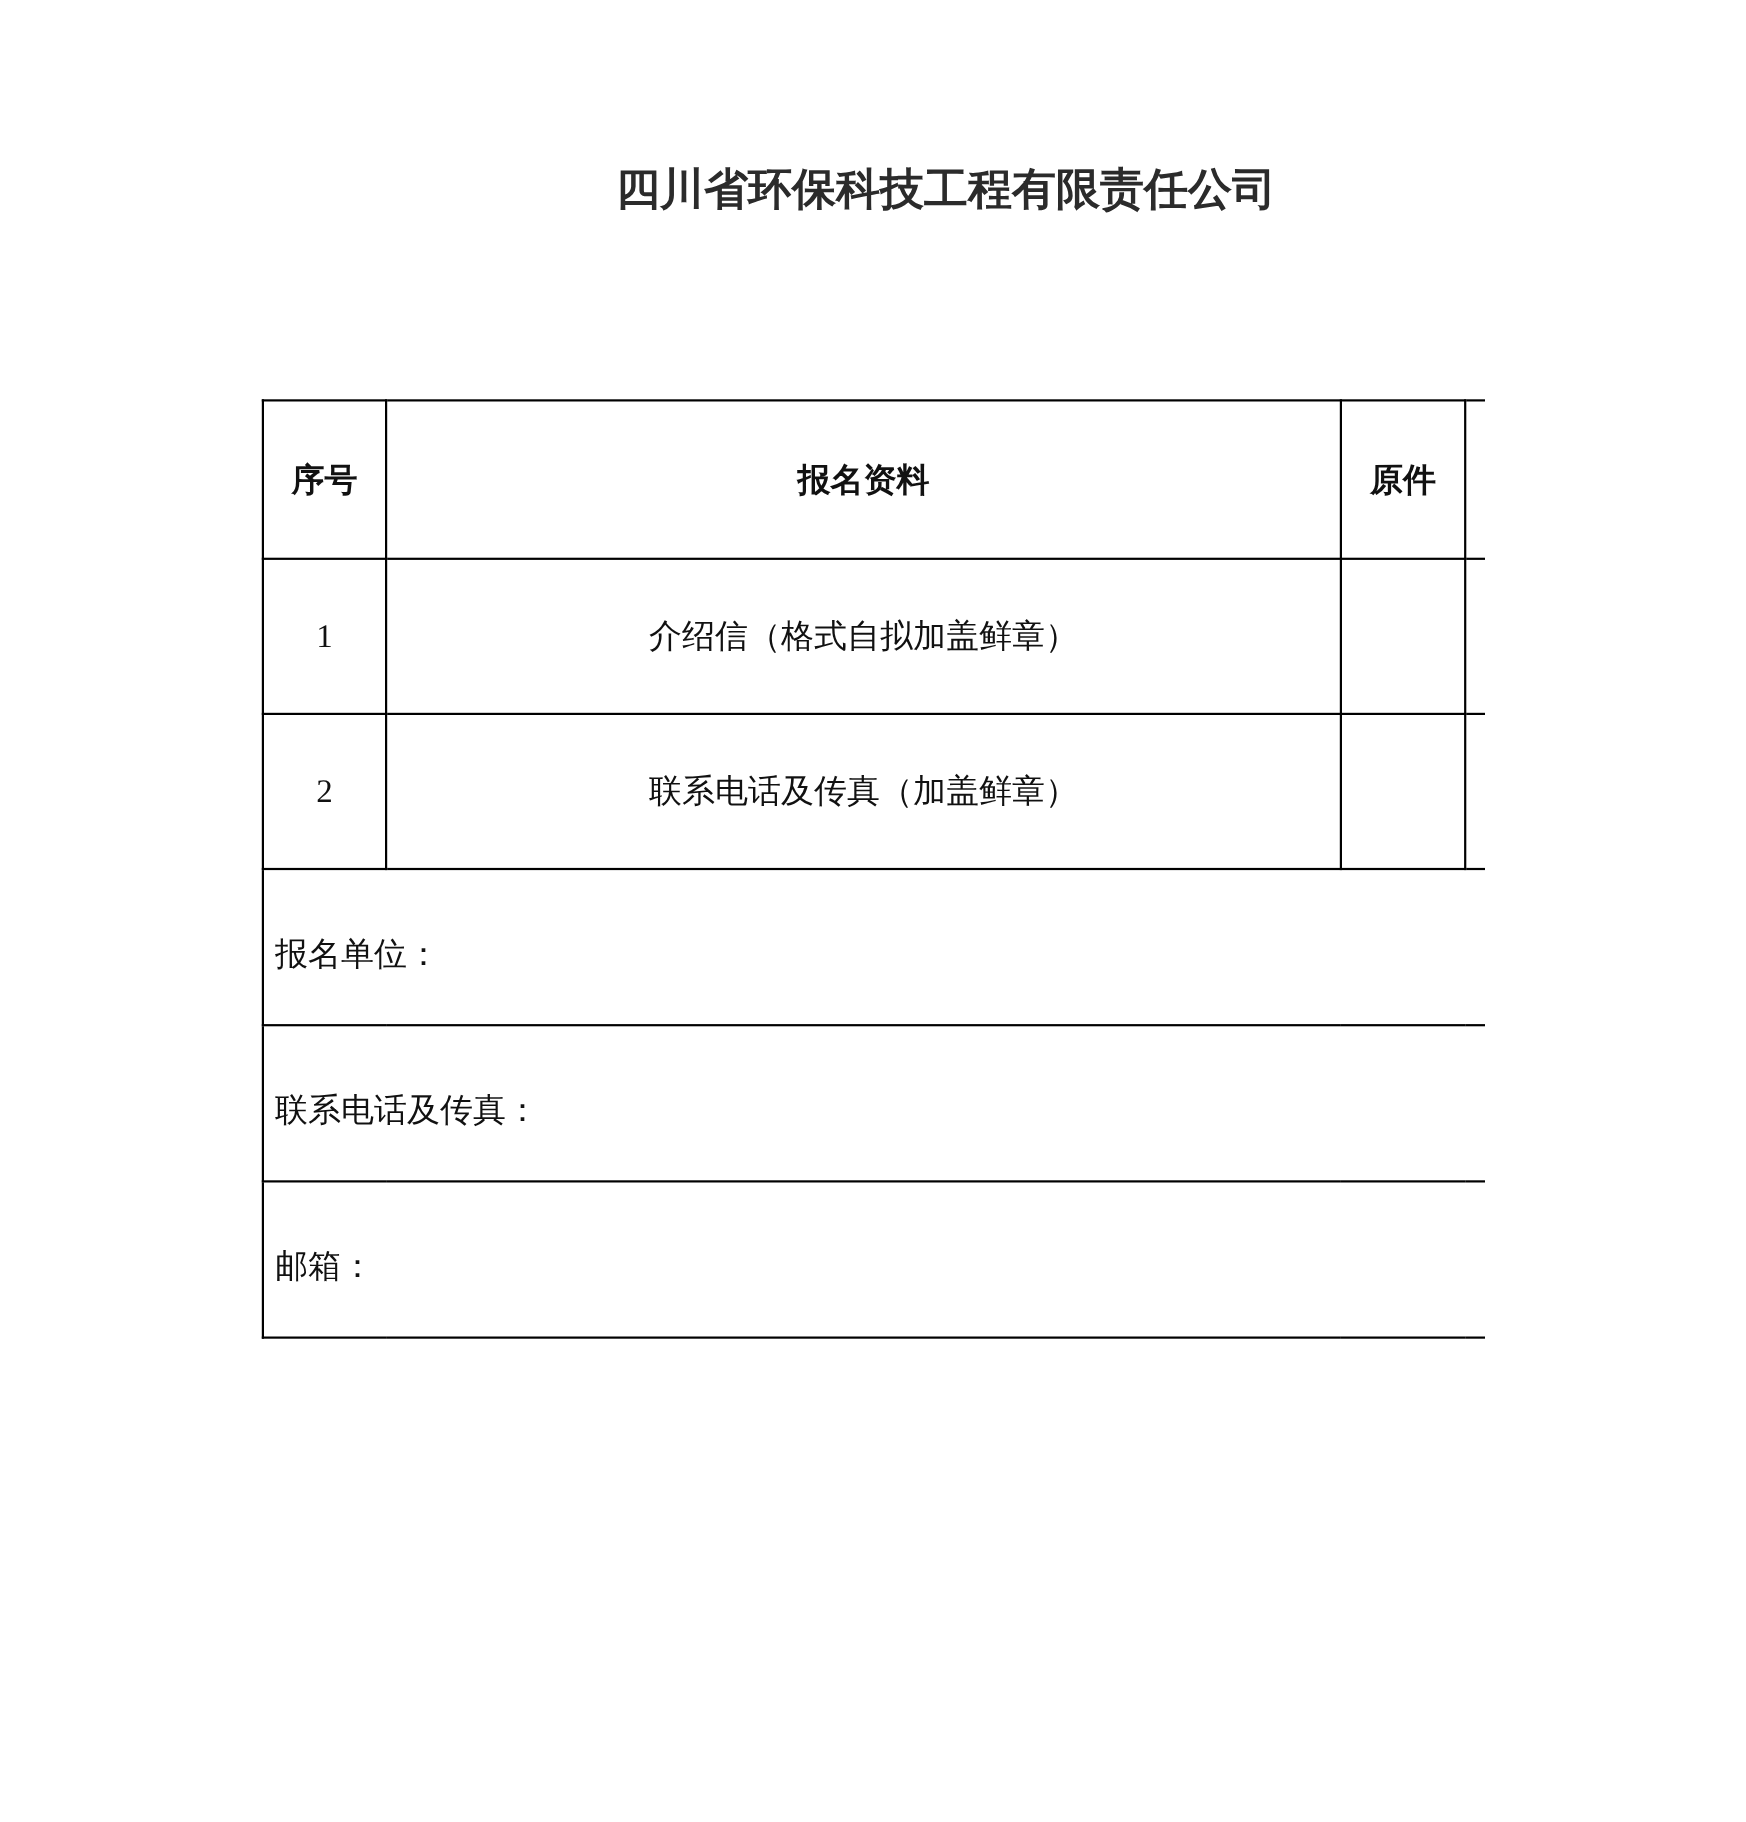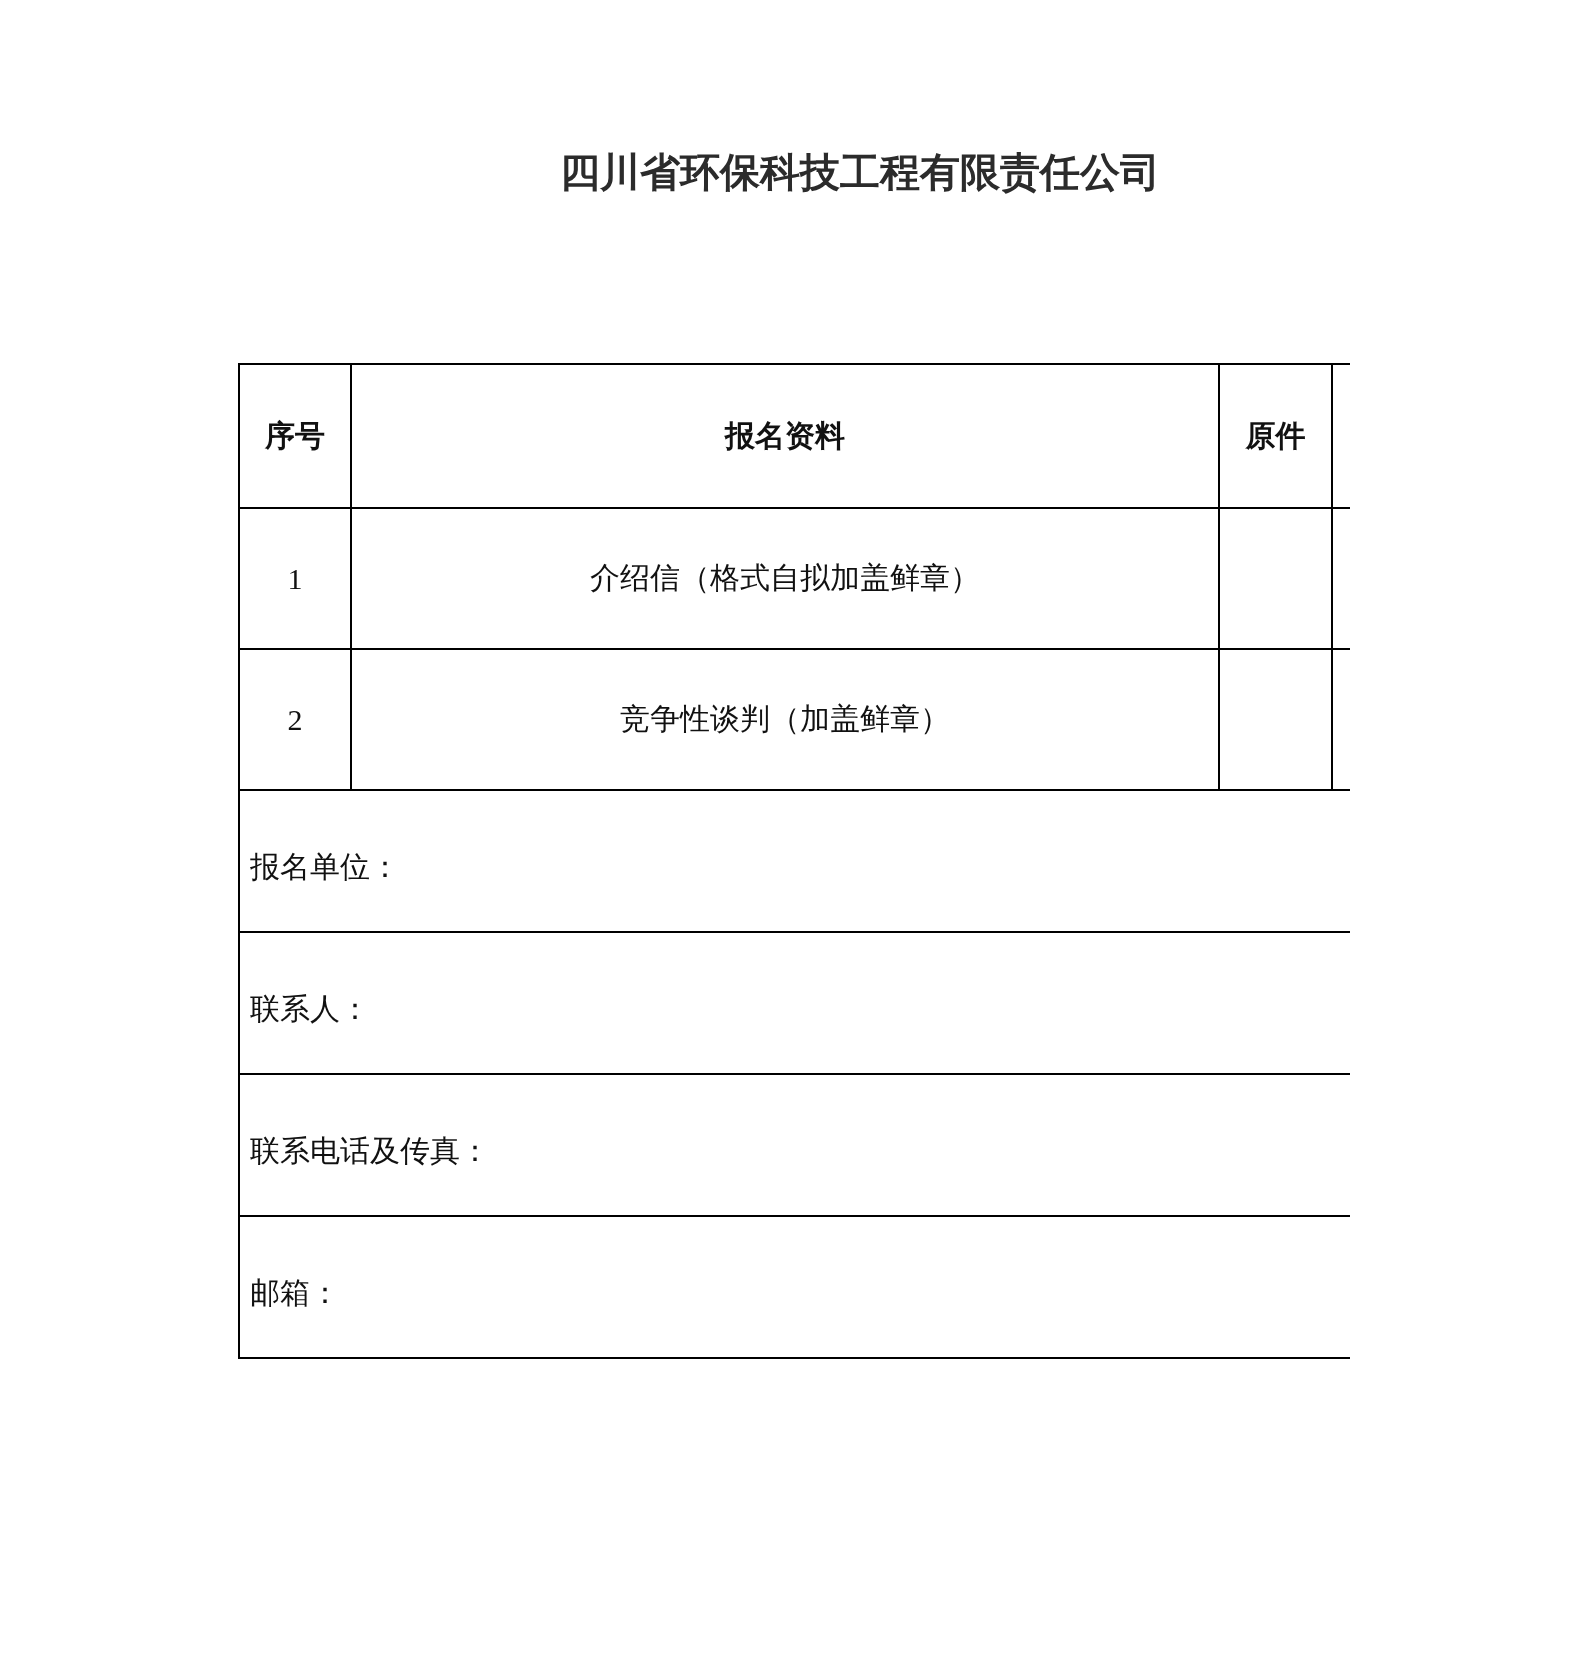--- a/index.html
+++ b/index.html
@@ -91,32 +91,29 @@
 
       <tr class="data-row">
         <td class="num-cell">1</td>
         <td class="material-cell">介绍信（格式自拟加盖鲜章）</td>
         <td class="blank-cell"></td>
         <td class="blank-cell"></td>
       </tr>
 
       <tr class="data-row">
         <td class="num-cell">2</td>
-        <td class="material-cell">竞争性谈判（加盖鲜章）</td>
+        <td class="material-cell">联系电话及传真（加盖鲜章）</td>
         <td class="blank-cell"></td>
         <td class="blank-cell"></td>
       </tr>
 
       <tr class="info-row">
         <td class="info-cell" colspan="4">报名单位：</td>
       </tr>
 
-      <tr class="info-row">
-        <td class="info-cell" colspan="4">联系人：</td>
-      </tr>
 
       <tr class="info-row">
         <td class="info-cell" colspan="4">联系电话及传真：</td>
       </tr>
 
       <tr class="info-row">
         <td class="info-cell" colspan="4">邮箱：</td>
       </tr>
 
     </tbody>

